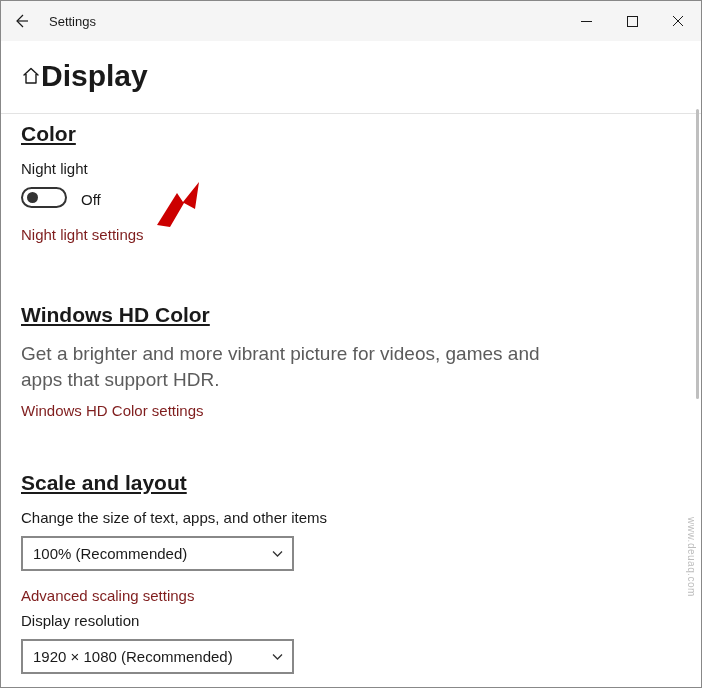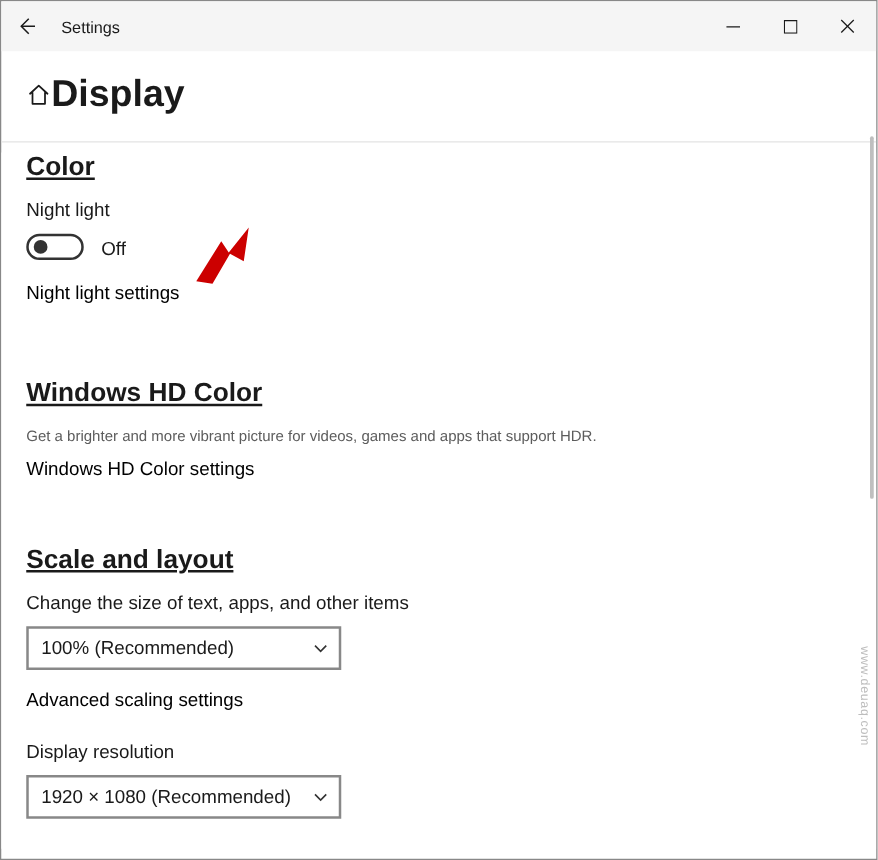--- a/index.html
+++ b/index.html
@@ -65,21 +65,21 @@
       margin-top: 24px;
       margin-bottom: 14px;
       text-decoration: underline;
     }
     .section-title.first { margin-top: 8px; }
     .label-text {
       font-size: 15px;
       margin-bottom: 10px;
     }
     .desc-text {
-      font-size: 12px;
+      font-size: 19px;
       color: #5c5c5c;
       margin-bottom: 10px;
       line-height: 1.35;
       max-width: 560px;
     }
     .toggle-row {
       display: flex;
       align-items: flex-end;
       gap: 14px;
       margin-bottom: 18px;
@@ -97,27 +97,27 @@
       width: 11px;
       height: 11px;
       background: #333;
       border-radius: 50%;
       position: absolute;
       top: 3px;
       left: 4px;
     }
     .link {
       font-size: 15px;
-      color: #000000;
+      color: #7f1d1d;
       cursor: pointer;
       margin-bottom: 4px;
       display: inline-block;
     }
     .dropdown {
-      width: 252px;
+      width: 273px;
       height: 35px;
       border: 2px solid #888;
       display: flex;
       align-items: center;
       padding: 0 8px 0 10px;
       font-size: 15px;
       cursor: pointer;
       margin-bottom: 16px;
       background: #fff;
     }
@@ -218,21 +218,21 @@
   <div class="dropdown">
     <span class="value">100% (Recommended)</span>
     <span class="chev">
       <svg width="13" height="13" viewBox="0 0 13 13">
           <path d="M2 4.5 L6.5 9 L11 4.5" stroke="#333" stroke-width="1.3" fill="none"></path>
         </svg>
     </span>
   </div>
   <div class="link">Advanced scaling settings</div>
 
-  <div class="label-text" style="margin-top:20px">Display resolution</div>
+  <div class="label-text" style="margin-top:4px">Display resolution</div>
   <div class="dropdown">
     <span class="value">1920 × 1080 (Recommended)</span>
     <span class="chev">
       <svg width="13" height="13" viewBox="0 0 13 13">
           <path d="M2 4.5 L6.5 9 L11 4.5" stroke="#333" stroke-width="1.3" fill="none"></path>
         </svg>
     </span>
   </div>
 
   

